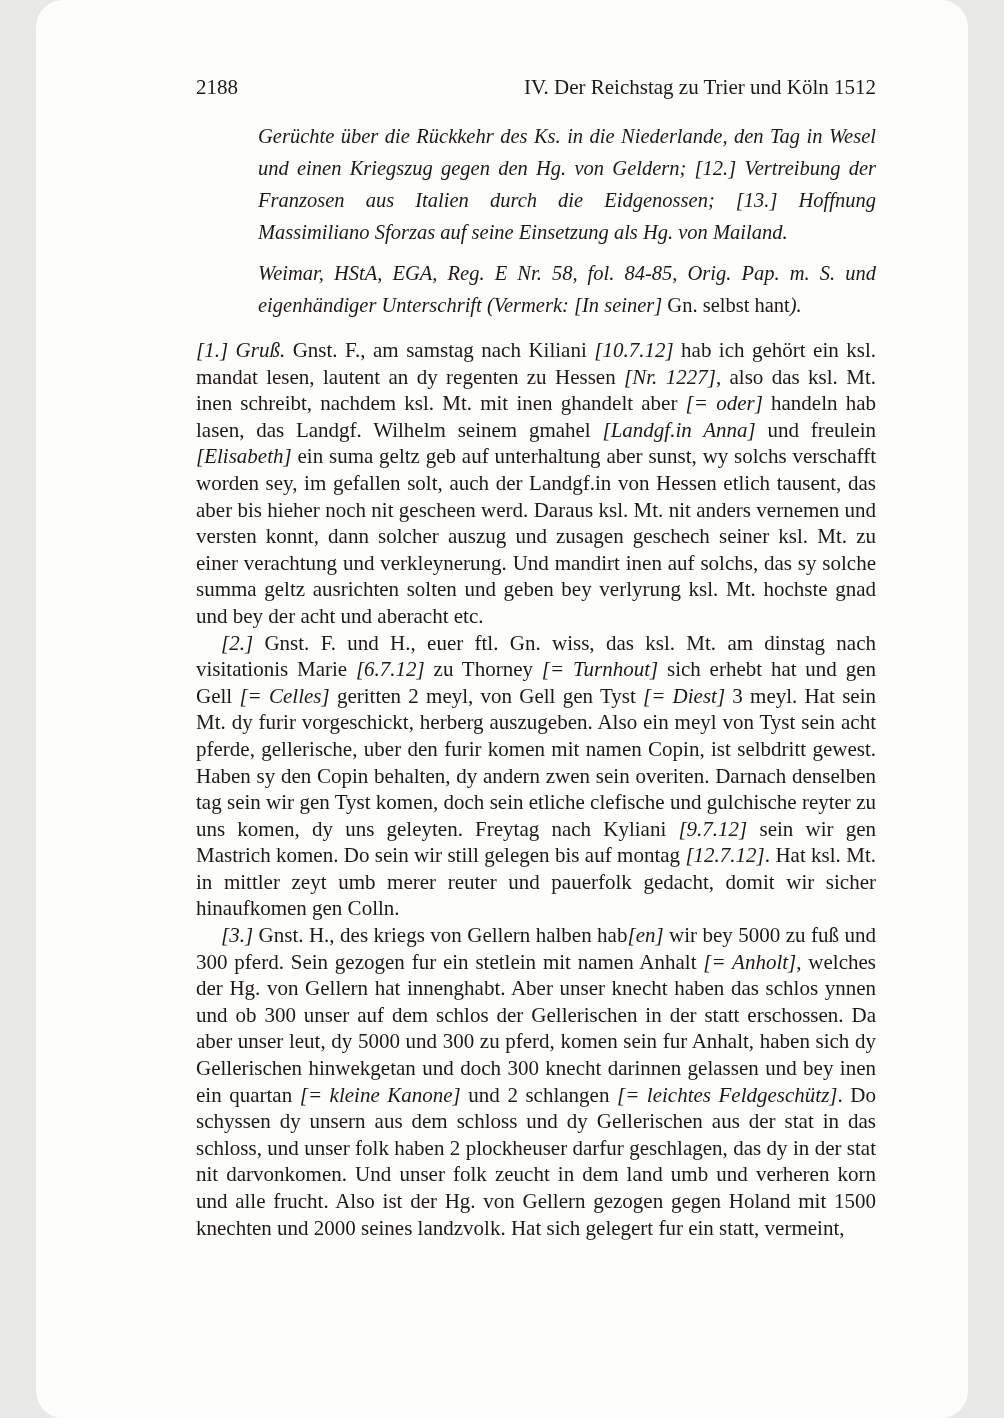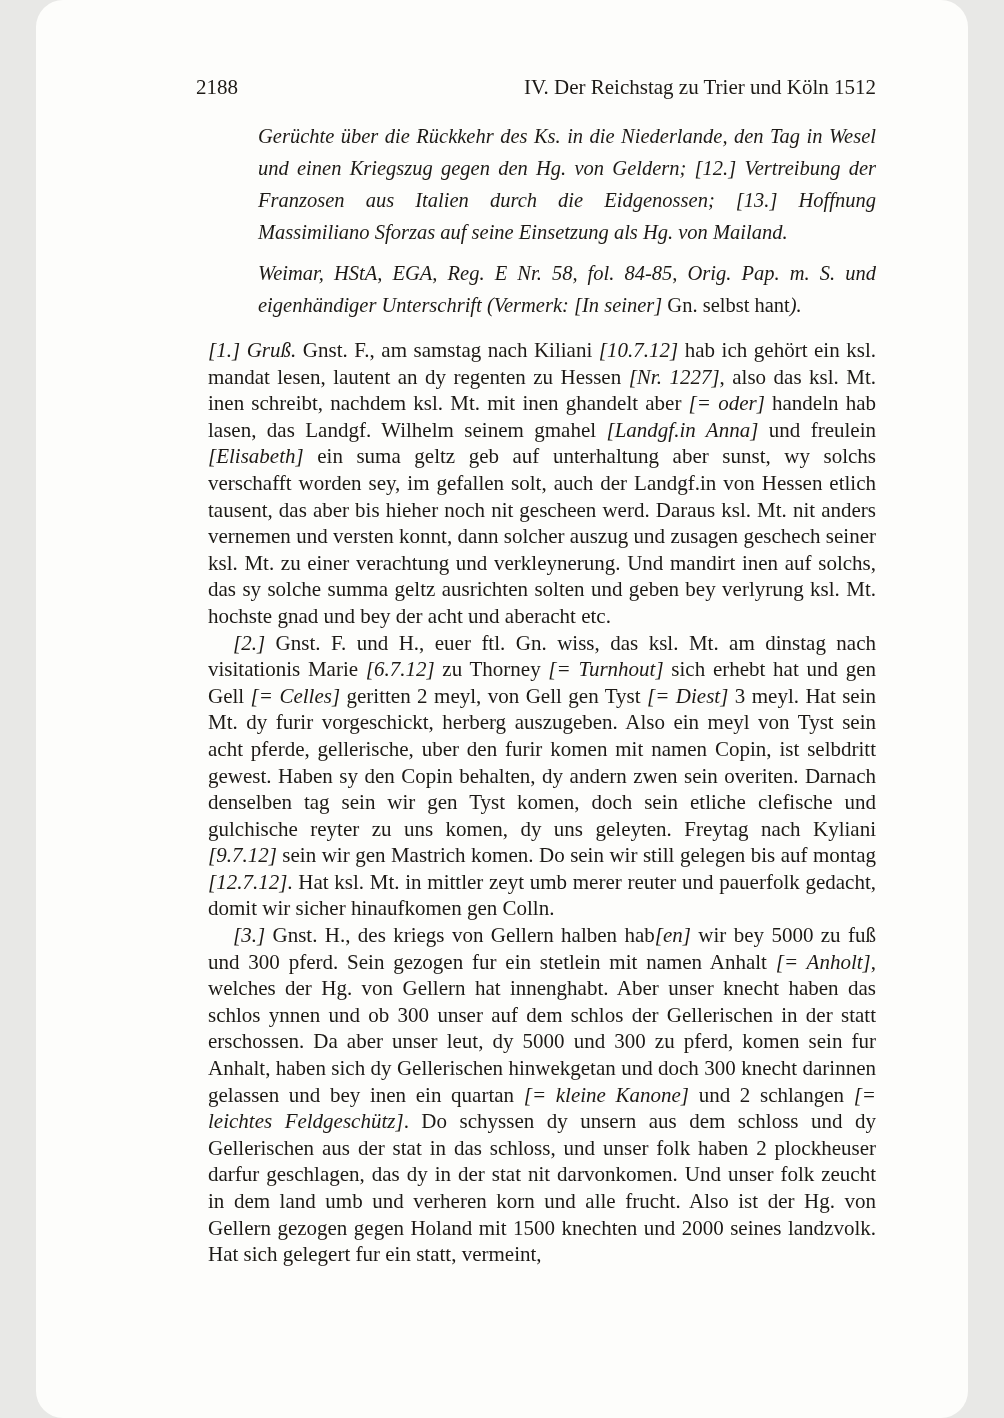--- a/index.html
+++ b/index.html
@@ -51,21 +51,20 @@
     font-style: italic;
   }
   .source-note {
     margin: 0 0 16px 0;
     text-align: justify;
   }
   .body-text {
     font-size: 21px;
     line-height: 26.6px;
     text-align: justify;
-    margin-left: 12px;
   }
   .para {
     margin: 0;
     text-indent: 25px;
   }
   .para.first {
     text-indent: 0;
   }
   i { font-style: italic; }
 </style>

